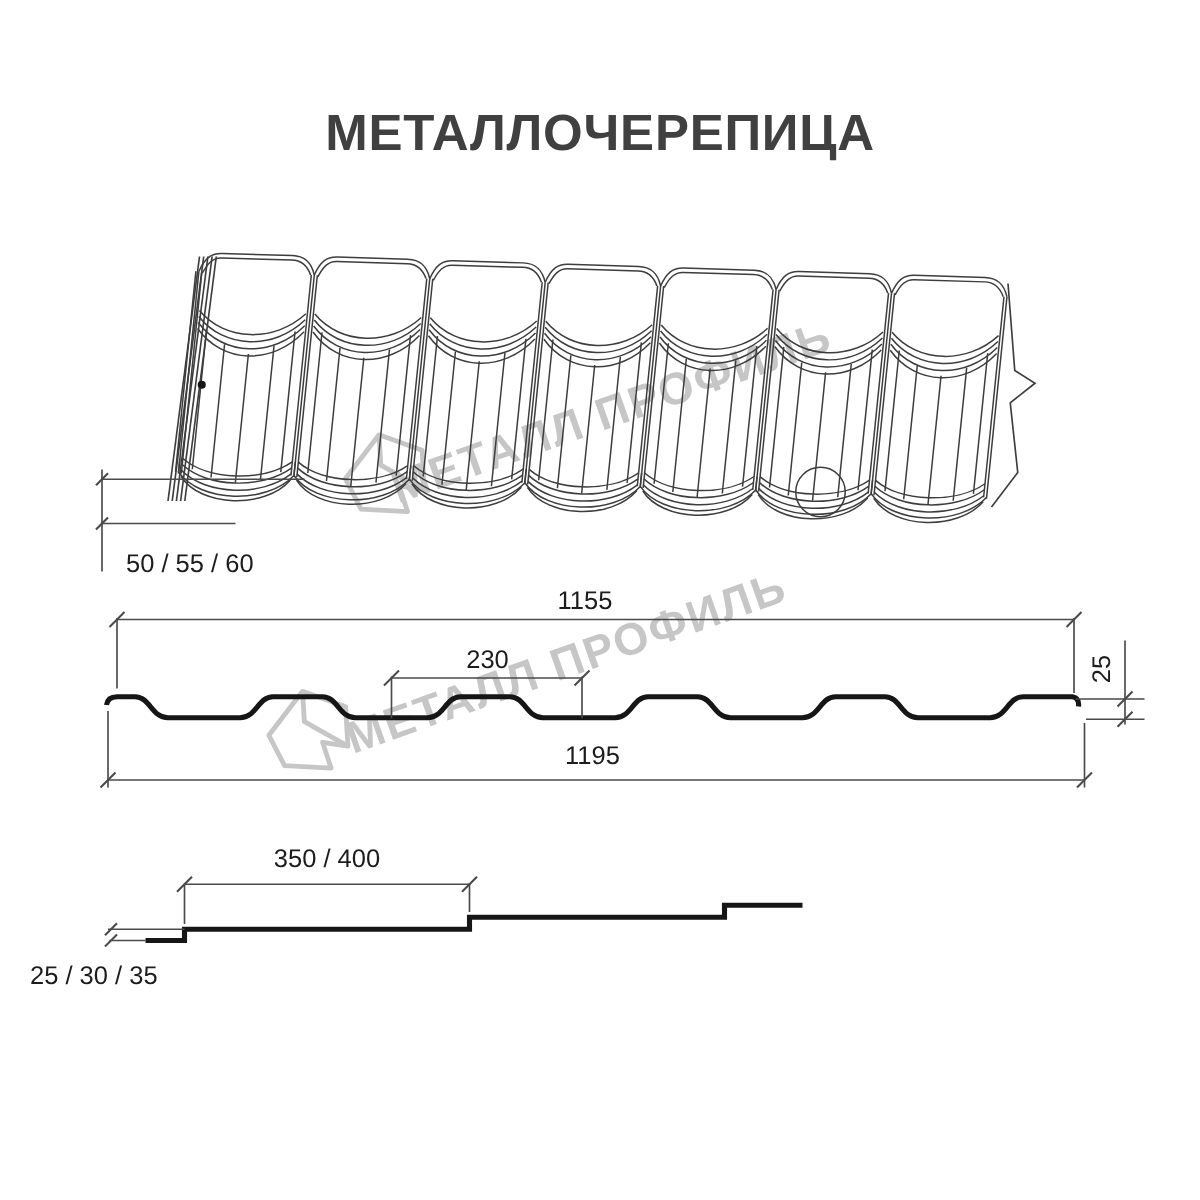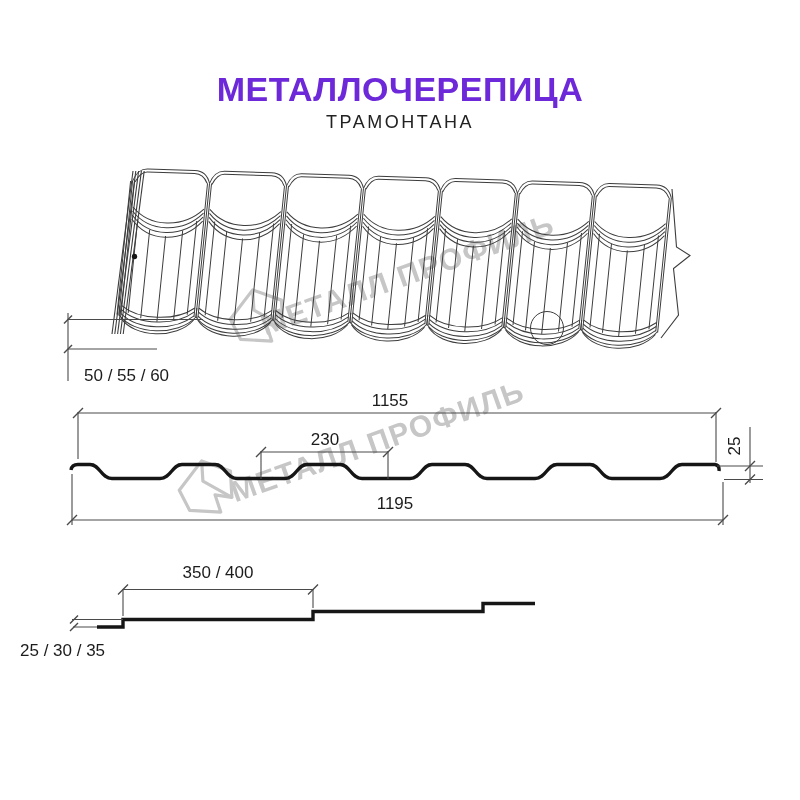--- a/index.html
+++ b/index.html
@@ -7,41 +7,40 @@
     --line-thick:#161616;
     --dim-line:#4a4a4a;
     --text:#1c1c1c;
     --watermark:#c6c6c6;
     --background:#ffffff;
   }
   html,body{margin:0;padding:0;background:var(--background);}
   .page{position:relative;width:800px;height:800px;background:var(--background);overflow:hidden;
         font-family:"Liberation Sans",sans-serif;color:var(--text);}
   .title{position:absolute;top:70px;left:0;width:800px;text-align:center;
-         font-size:34px;font-weight:800;letter-spacing:.5px;color:#6d28d9;}
+         font-size:34px;font-weight:800;letter-spacing:.5px;color:#404040;}
   .subtitle{position:absolute;top:112px;left:0;width:800px;text-align:center;
             font-size:18px;font-weight:400;letter-spacing:2.5px;color:#222;}
   svg{position:absolute;top:0;left:0;}
   .thin{stroke:var(--line-thin);stroke-width:1;fill:none;}
   .edge{stroke:var(--line-thin);stroke-width:1.1;fill:none;}
   .thick{stroke:var(--line-thick);stroke-width:3.4;fill:none;stroke-linejoin:miter;}
   .dim{stroke:var(--dim-line);stroke-width:1.1;fill:none;}
   .tick{stroke:var(--dim-line);stroke-width:1.4;fill:none;}
   .dimtext{font-family:"Liberation Sans",sans-serif;font-size:17px;fill:var(--text);}
   .wmtext{font-family:"Liberation Sans",sans-serif;font-size:30px;font-weight:700;
           letter-spacing:1.5px;fill:var(--watermark);}
   .wmlogo{stroke:var(--watermark);stroke-width:3.2;fill:none;stroke-linejoin:round;}
 </style>
 </head>
 <body>
 
 <div class="page">
 
   <div class="title">МЕТАЛЛОЧЕРЕПИЦА</div>
-  <div class="subtitle">ТРАМОНТАНА</div>
 
   <svg width="800" height="800" viewBox="0 0 800 800">
 
     <defs>
 
       <g id="module3d">
         <path class="thin" d="M0,14 C3,5 7,1.5 14,1.5 L61,1.5 C69,1.5 74,5 77,14"></path>
         <path class="thin" d="M2.5,15 C5.5,8 8.5,4.5 14,4.5 L61,4.5 C67.5,4.5 71.5,7.5 74.5,14"></path>
         <path class="thin" d="M-2,14 L-2,148 M0,14 L0,149 M2,14 L2,149"></path>
         <path class="thin" d="M3,40 C22,60 55,60 74,40"></path>

